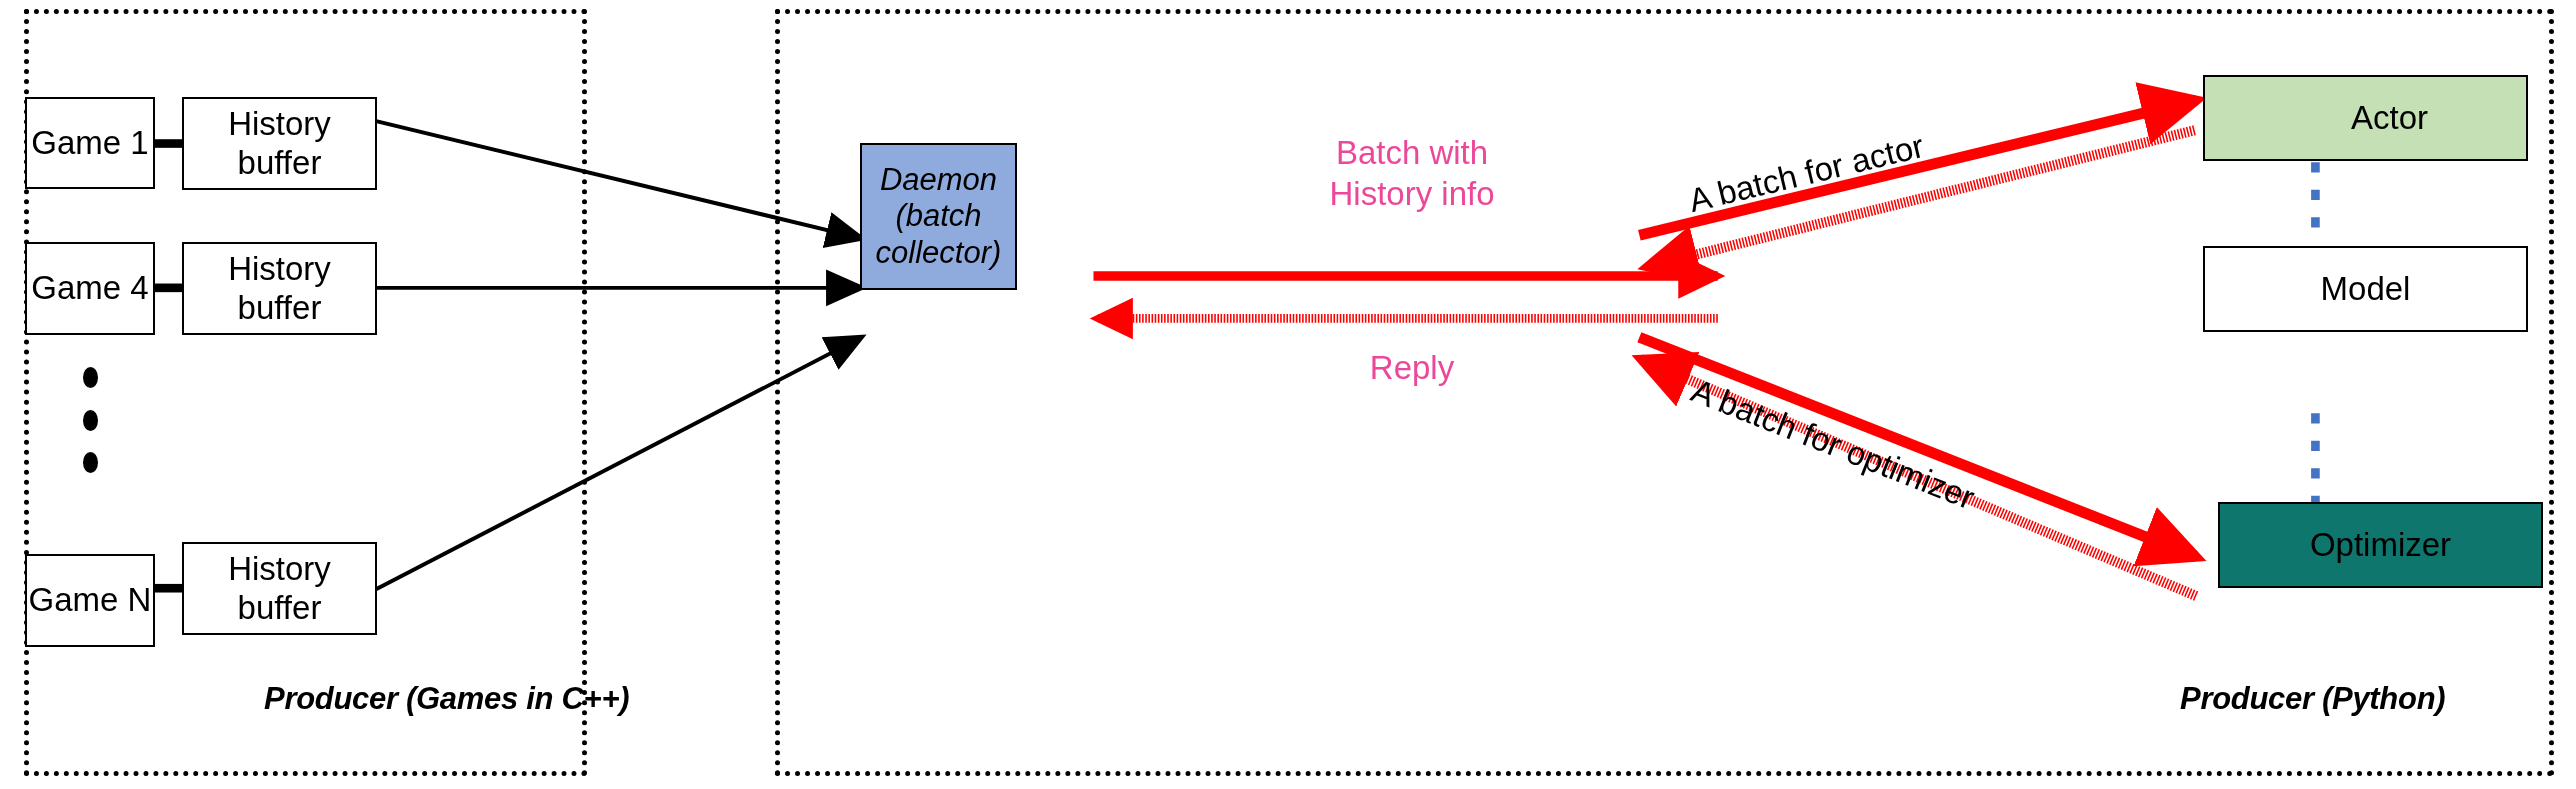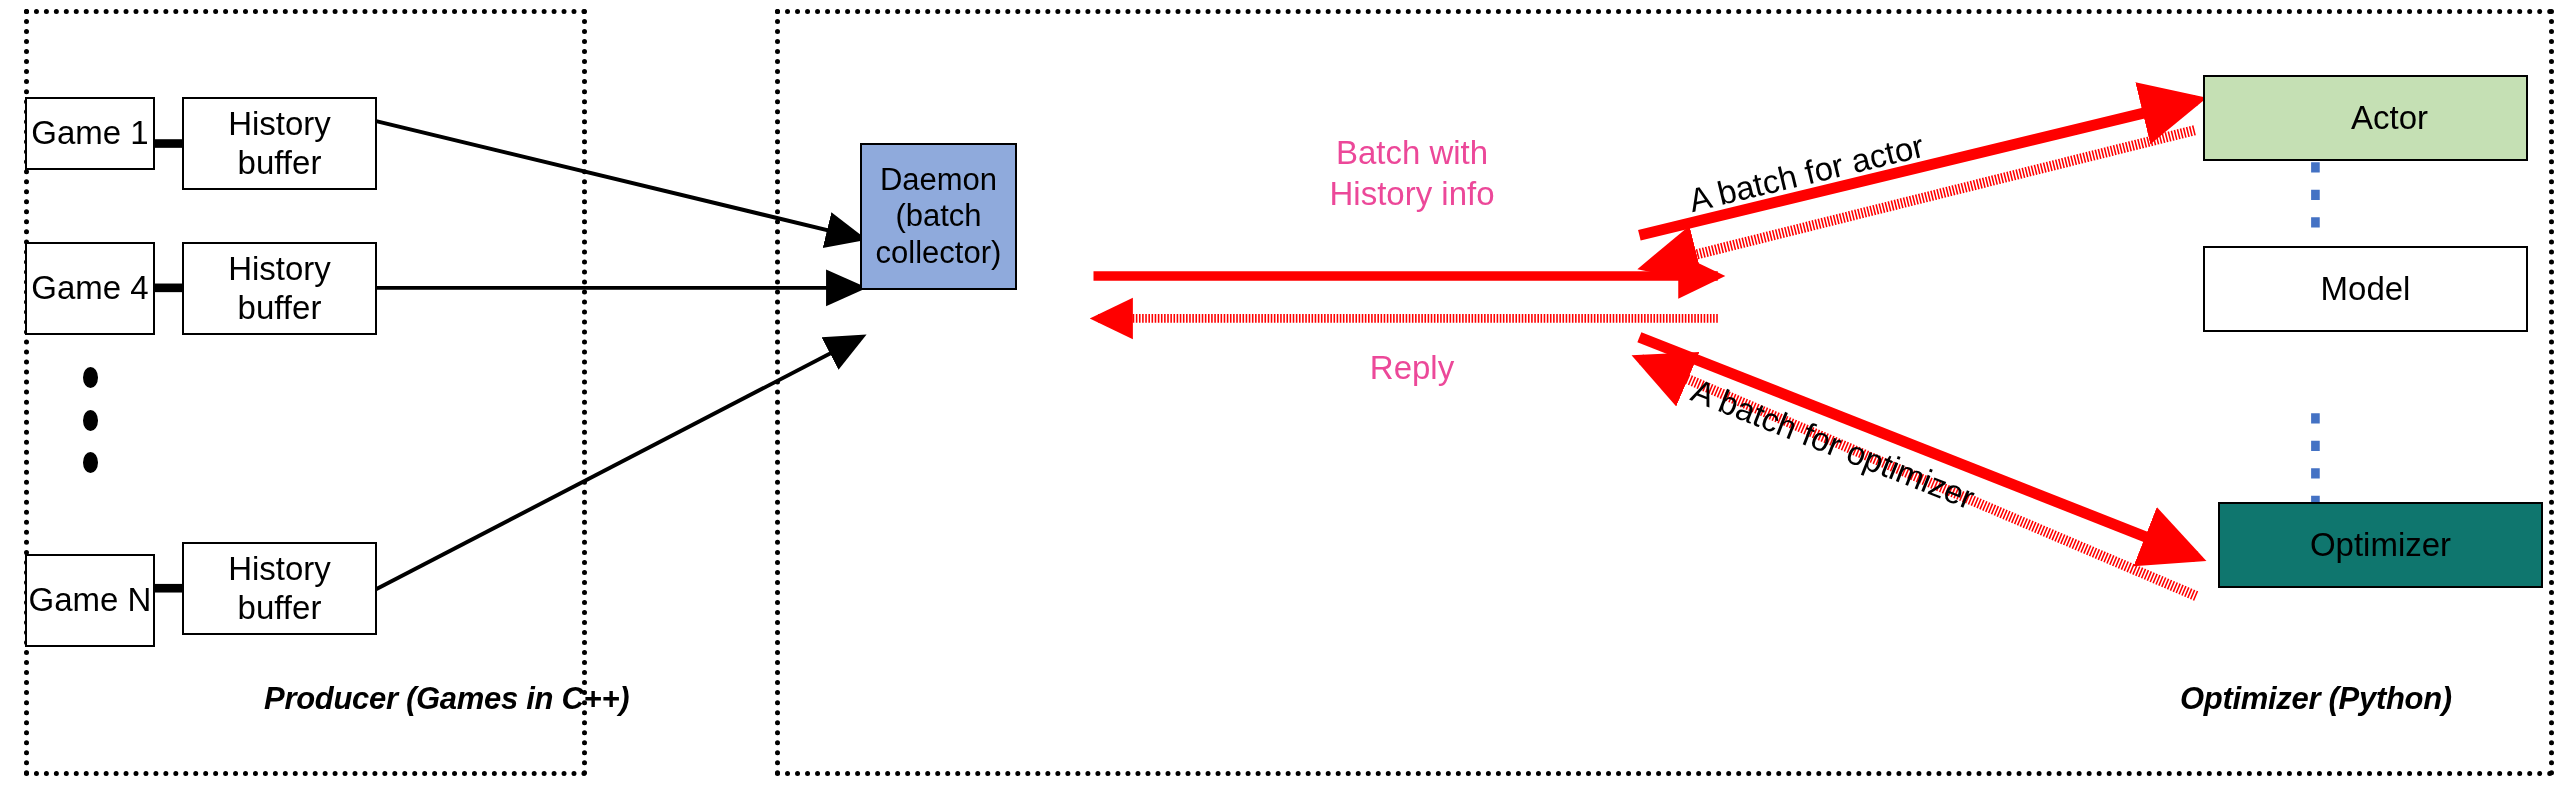--- a/index.html
+++ b/index.html
@@ -65,21 +65,21 @@
     background: #ffffff;
     display: flex;
     align-items: center;
     justify-content: center;
     text-align: center;
     font-size: 33px;
     color: #000000;
     line-height: 1.18;
     white-space: pre-line;
   }
-  .node.blue   { background: #8FAADC; }
+  .node.blue   { background: #8FAADC; font-style: italic; }
   .node.green  { background: #C5E0B4; padding-left: 48px; }
   .node.orange { background: #0f766e; margin-left: 15px; }
 
   .flow-label {
     position: absolute;
     font-size: 33px;
     color: #ec4899;
     text-align: center;
     white-space: pre-line;
     line-height: 1.25;
@@ -148,21 +148,21 @@
 
     <line x1="2090" y1="300" x2="2800" y2="128" stroke="#FF0000" stroke-width="14" marker-end="url(#red-arrow-d)"></line>
     <line x1="2798" y1="166" x2="2100" y2="340" stroke="#FF0000" stroke-width="13" stroke-dasharray="2 2" stroke-linecap="butt" marker-end="url(#red-arrow-d)"></line>
 
     <line x1="2090" y1="430" x2="2800" y2="710" stroke="#FF0000" stroke-width="14" marker-end="url(#red-arrow-d)"></line>
     <line x1="2800" y1="760" x2="2092" y2="458" stroke="#FF0000" stroke-width="13" stroke-dasharray="2 2" stroke-linecap="butt" marker-end="url(#red-arrow-d)"></line>
   </svg>
 
   <div class="panel" id="producer-panel"></div>
 
-  <div class="node" style="left:25px; top:97px; width:130px; height:73px;">Game 1</div>
+  <div class="node" style="left:25px; top:97px; width:130px; height:92px;">Game 1</div>
   <div class="node" style="left:182px; top:97px; width:195px; height:93px;">History buffer</div>
 
   <div class="node" style="left:25px; top:242px; width:130px; height:93px;">Game 4</div>
   <div class="node" style="left:182px; top:242px; width:195px; height:93px;">History buffer</div>
 
   <div class="dots-col" style="left:82px; top:367px; width:17px; height:106px;">
     <i></i>
     <i></i>
     <i></i>
   </div>
@@ -185,16 +185,16 @@
   <div class="node green" style="left:2203px; top:75px; width:325px; height:86px;">Actor</div>
 
   <div class="node" style="left:2203px; top:246px; width:325px; height:86px;">Model</div>
 
   <div class="node orange" style="left:2203px; top:502px; width:325px; height:86px;">Optimizer</div>
 
   <div class="rot-label" style="left:1694px; top:182px; transform: rotate(-13.5deg);">A batch for actor</div>
 
   <div class="rot-label" style="left:1686px; top:369px; transform: rotate(21.5deg);">A batch for optimizer</div>
 
-  <div class="panel-caption" id="consumers-caption">Optimizer (Python)</div>
+  <div class="panel-caption" id="consumers-caption">Producer (Python)</div>
 
 </div>
 
 
 </body></html>

